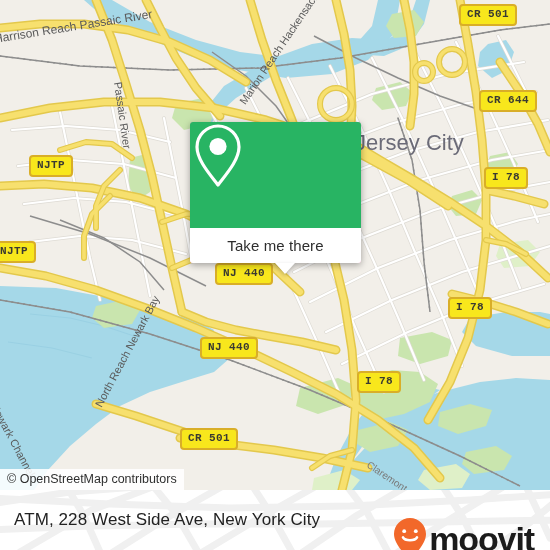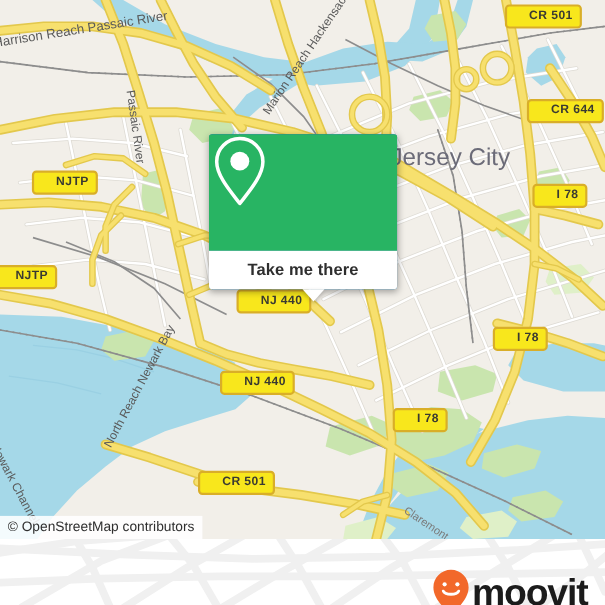--- a/index.html
+++ b/index.html
@@ -45,23 +45,23 @@
   .shield {
     position: absolute;
     background: #f8e71c;
     border: 2px solid #d9ae28;
     border-radius: 4px;
     color: #3a3a32;
     font-weight: bold;
     font-size: 11px;
     letter-spacing: .4px;
     line-height: 1;
-    padding: 3px 6px 4px 20px;
+    padding: 3px 6px 4px 6px;
     white-space: nowrap;
-    font-family: Liberation Sans, sans-serif;
+    font-family: Liberation Mono, monospace;
   }
 
   
   #attribution {
     position: absolute;
     left: 0; bottom: 0;
     background: rgba(255,255,255,0.88);
     color: #2f2f2f;
     font-size: 12.5px;
     padding: 3px 7px 4px 7px;
@@ -76,22 +76,21 @@
     left: 190px; top: 122px;
     width: 171px;
     border-radius: 3px;
     box-shadow: 0 2px 7px rgba(0,0,0,.34);
     overflow: visible;
     z-index: 40;
   }
   #popup-body {
     border-radius: 3px;
     overflow: hidden;
-    background: #0369a1;
-    font-weight: bold;
+    background: #f9a8d4;
   }
   #popup-head {
     height: 106px;
     background: #28b463;
     display: flex;
     align-items: center;
     justify-content: center;
   }
   #popup-foot {
     height: 35px;
@@ -418,20 +417,23 @@
         <path d="M-10,8 L110,14 L230,18 L350,16 L470,10 L560,4"></path>
         <path d="M150,-8 L176,24 L198,62"></path>
         <path d="M344,-8 L368,24 L388,62"></path>
         <path d="M64,-8 L84,26 L100,62"></path>
         <path d="M250,-8 L272,26 L292,62"></path>
         <path d="M440,-8 L462,26 L480,62"></path>
         <path d="M524,-8 L540,26 L550,48"></path>
       </g>
     </svg>
 
+    <div id="caption">
+      <span>ATM, 228 West Side Ave, New York City</span>
+    </div>
 
     <div id="brand">
       <svg width="36" height="44" viewBox="0 0 36 44">
         <path d="M18 1 C9.2 1 2 8.2 2 17 C2 27.6 14 38 18 43 C22 38 34 27.6 34 17 C34 8.2 26.8 1 18 1 Z" fill="#f2682a"></path>
         <circle cx="12.2" cy="14.2" r="1.9" fill="#ffffff"></circle>
         <circle cx="23.8" cy="14.2" r="1.9" fill="#ffffff"></circle>
         <path d="M11 20.4 C13 24.2 23 24.2 25 20.4" fill="none" stroke="#ffffff" stroke-width="2.6" stroke-linecap="round"></path>
       </svg>
       <span id="brand-word">moovit</span>
     </div>

